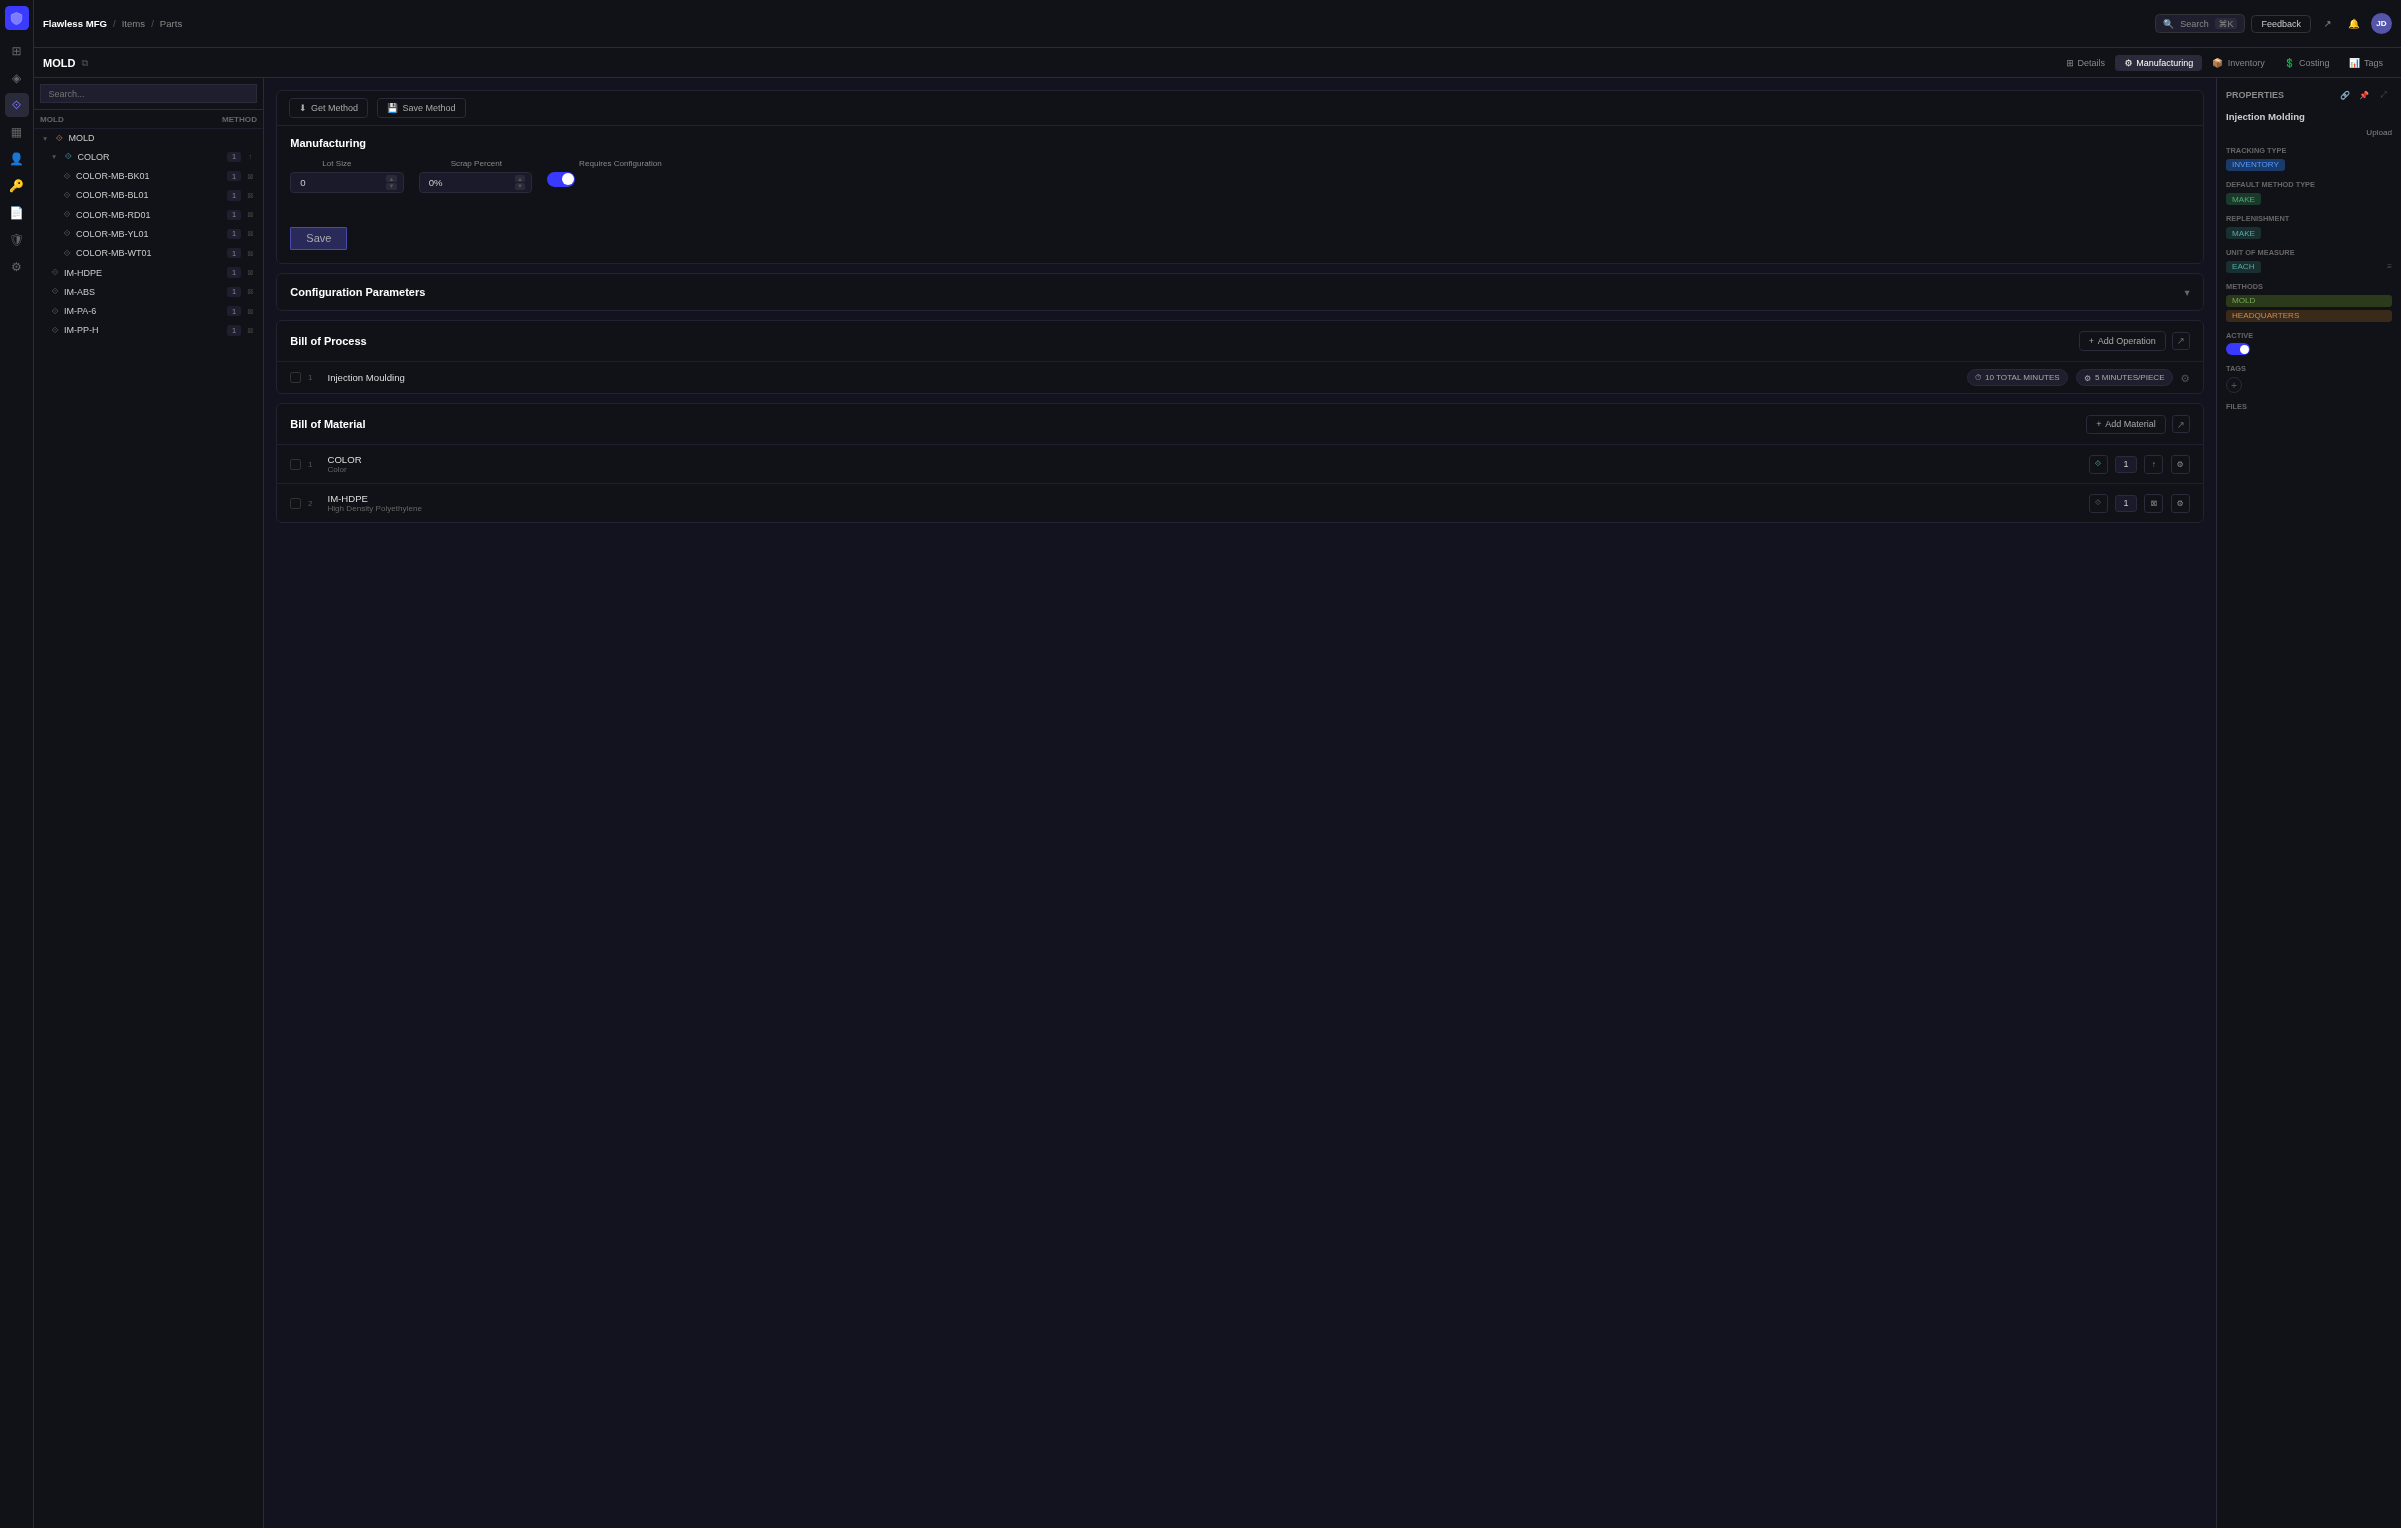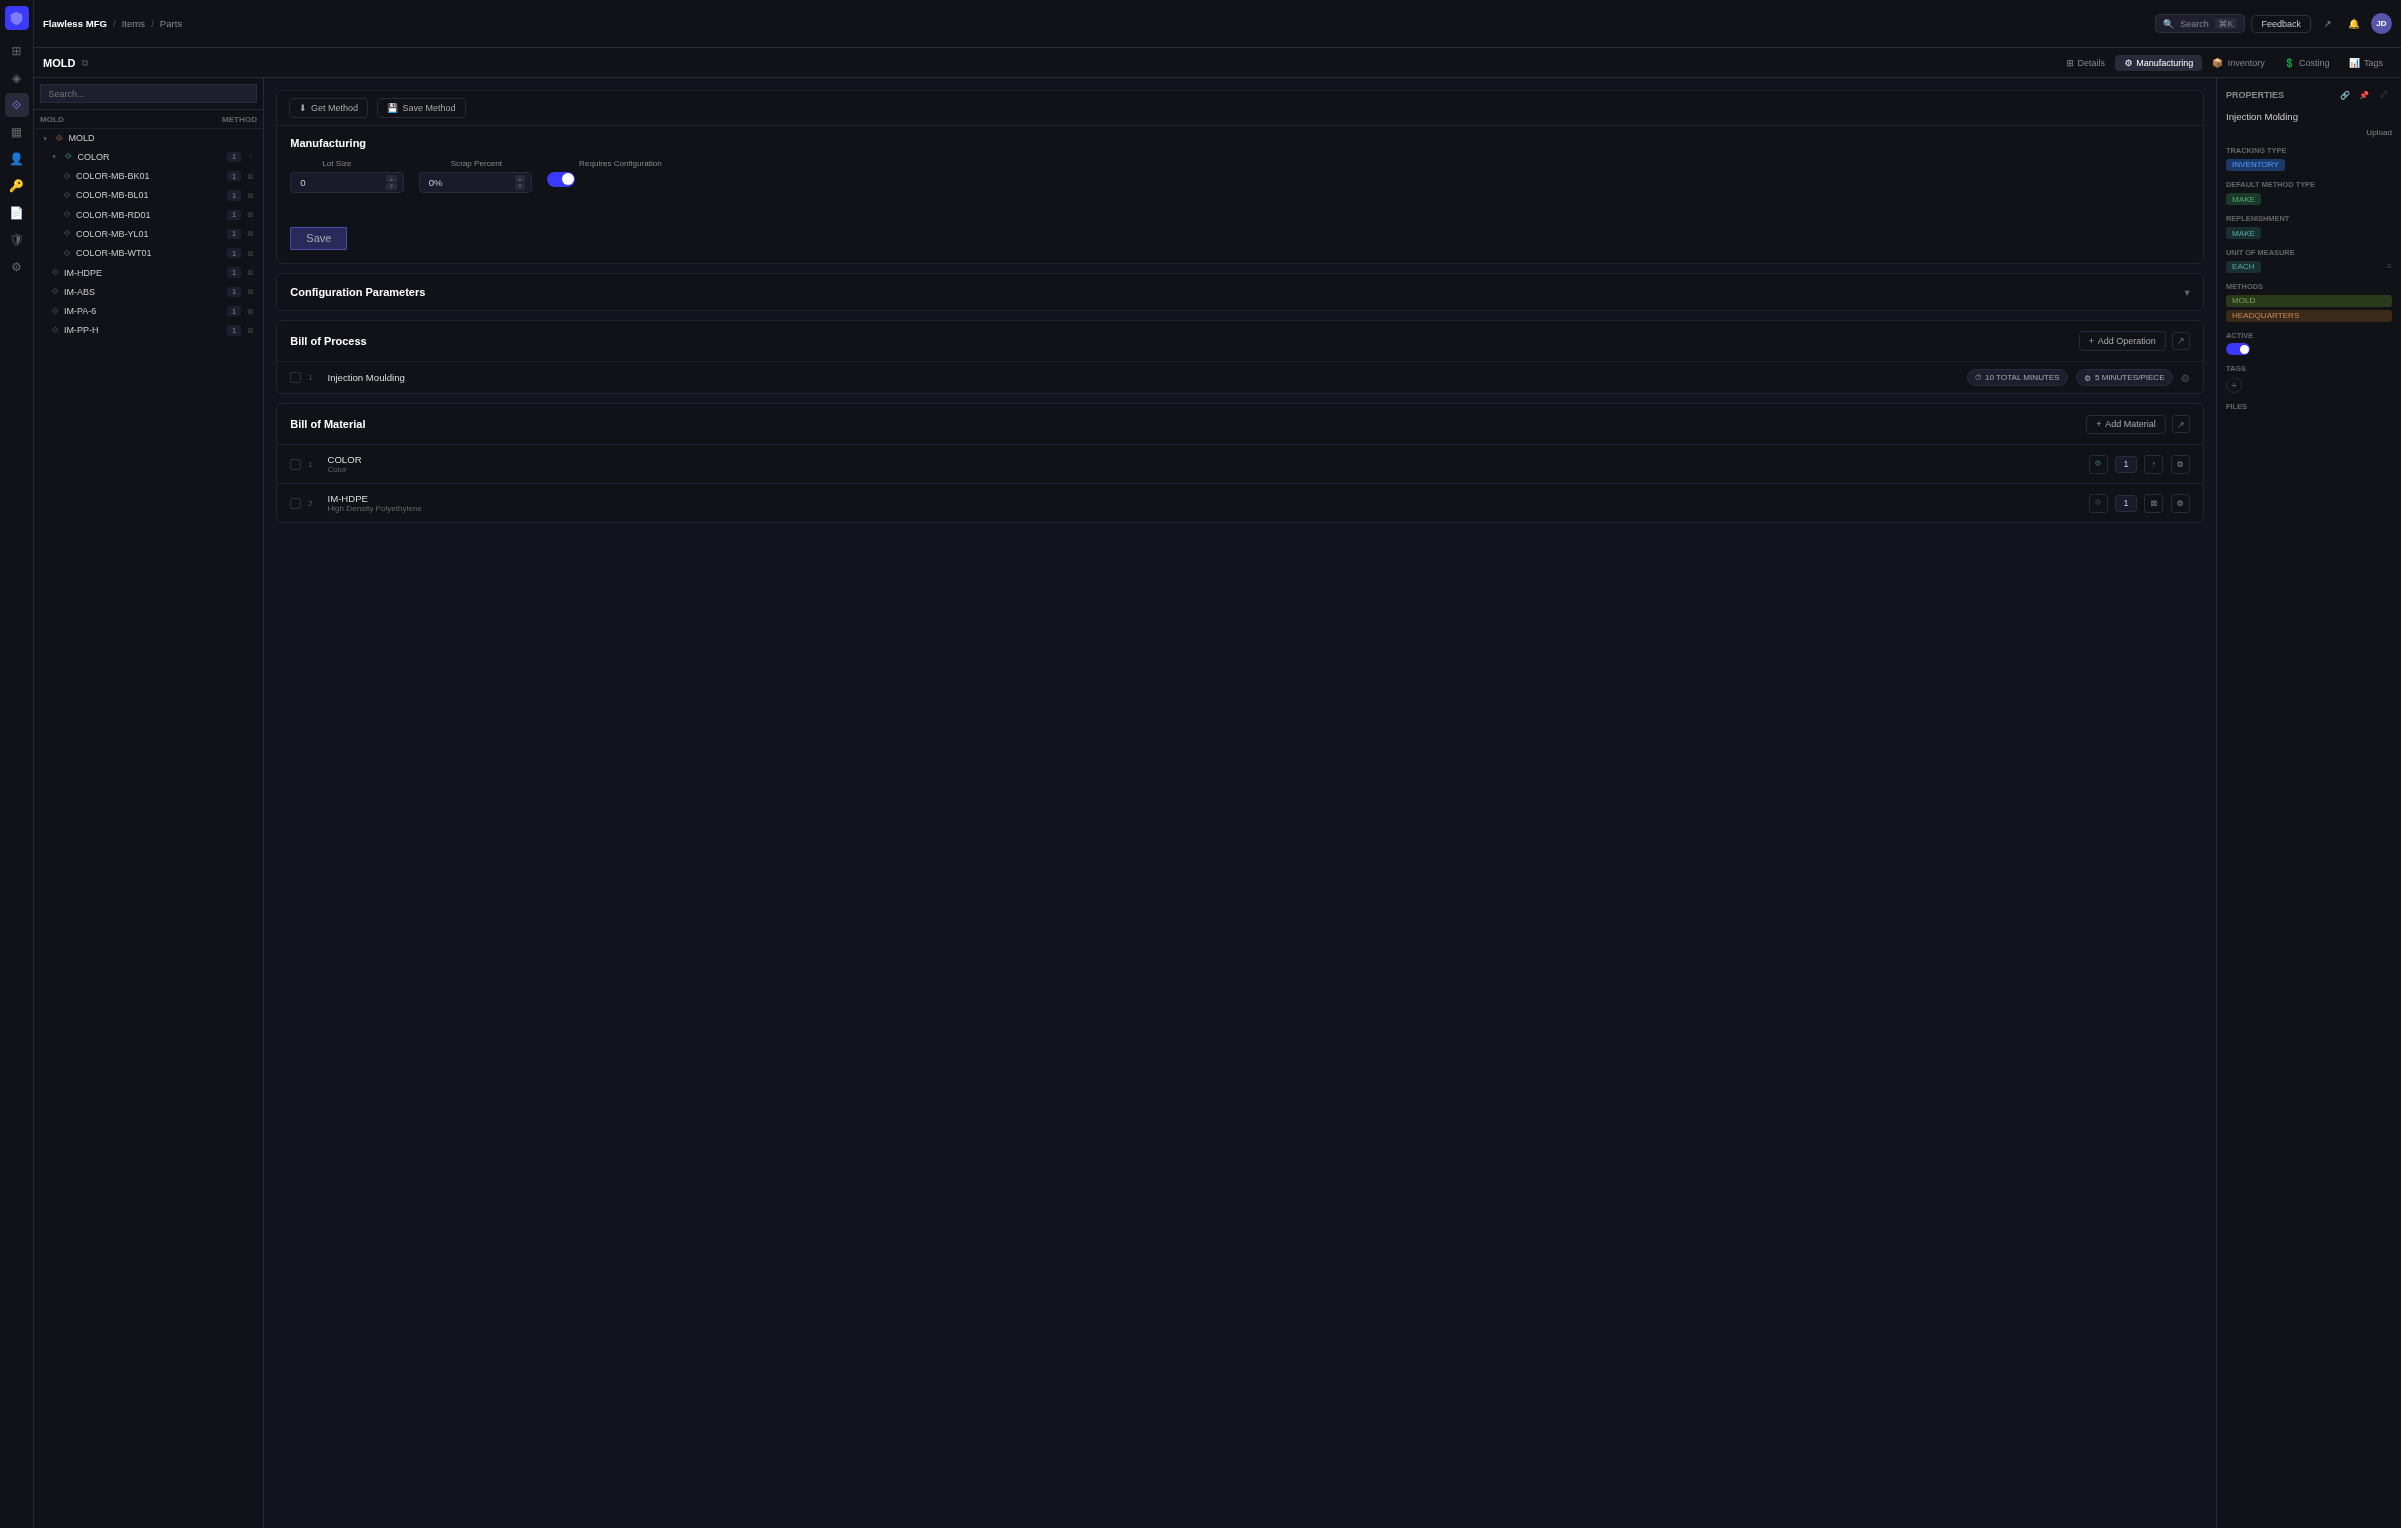--- a/index.html
+++ b/index.html
@@ -102,21 +102,21 @@
     .material-sub { font-size: 8.1px; color: #666; }
     .material-action-icon { width: 19px; height: 19px; display: flex; align-items: center; justify-content: center; cursor: pointer; color: #888; border: 0.7px solid #2a2a3a; border-radius: 3px; font-size: 8.1px; }
     .qty-box { background: #1a1a2a; border: 0.7px solid #2a2a3a; border-radius: 3px; padding: 2.2px 7.4px; font-size: 9px; color: #ccc; min-width: 22px; text-align: center; }
 
     
     .right-panel { width: 185px; background: #111118; border-left: 0.7px solid #2a2a3a; flex-shrink: 0; overflow-y: auto; padding: 9px; }
     .right-panel-header { display: flex; align-items: center; justify-content: space-between; margin-bottom: 7.4px; }
     .right-panel-title { font-size: 9px; color: #888; font-weight: 600; text-transform: uppercase; }
     .right-panel-icons { display: flex; gap: 3px; }
     .rp-icon { width: 16.3px; height: 16.3px; display: flex; align-items: center; justify-content: center; cursor: pointer; color: #555; border-radius: 2.2px; font-size: 8.1px; }
-    .rp-name { font-size: 9.6px; color: #ccc; font-weight: 400; margin-bottom: 6px; }
+    .rp-name { font-size: 9.6px; color: #ccc; font-weight: 700; margin-bottom: 6px; }
     .image-placeholder { background: #1a1a2a; border: 0.7px solid #2a2a3a; border-radius: 4.4px; height: 96px; display: flex; align-items: center; justify-content: center; color: #444; font-size: 9px; margin-bottom: 6px; }
     .upload-btn { color: #888; font-size: 8.1px; cursor: pointer; text-align: right; display: block; margin-bottom: 9px; }
     .rp-section { margin-bottom: 9px; }
     .rp-section-label { font-size: 7.4px; color: #666; font-weight: 600; text-transform: uppercase; margin-bottom: 3.7px; }
     .rp-tag { display: inline-flex; align-items: center; gap: 3px; padding: 1.5px 6px; border-radius: 3px; font-size: 8.1px; font-weight: 500; }
     .rp-tag.blue { background: #1a3a6a; color: #5599ff; }
     .rp-tag.green { background: #1a3a2a; color: #55aa77; }
     .rp-tag.teal { background: #1a3030; color: #55aaaa; }
     .rp-tag.mold { background: #2a3a1a; color: #77aa55; }
     .rp-tag.hq { background: #3a2a1a; color: #cc8855; }

